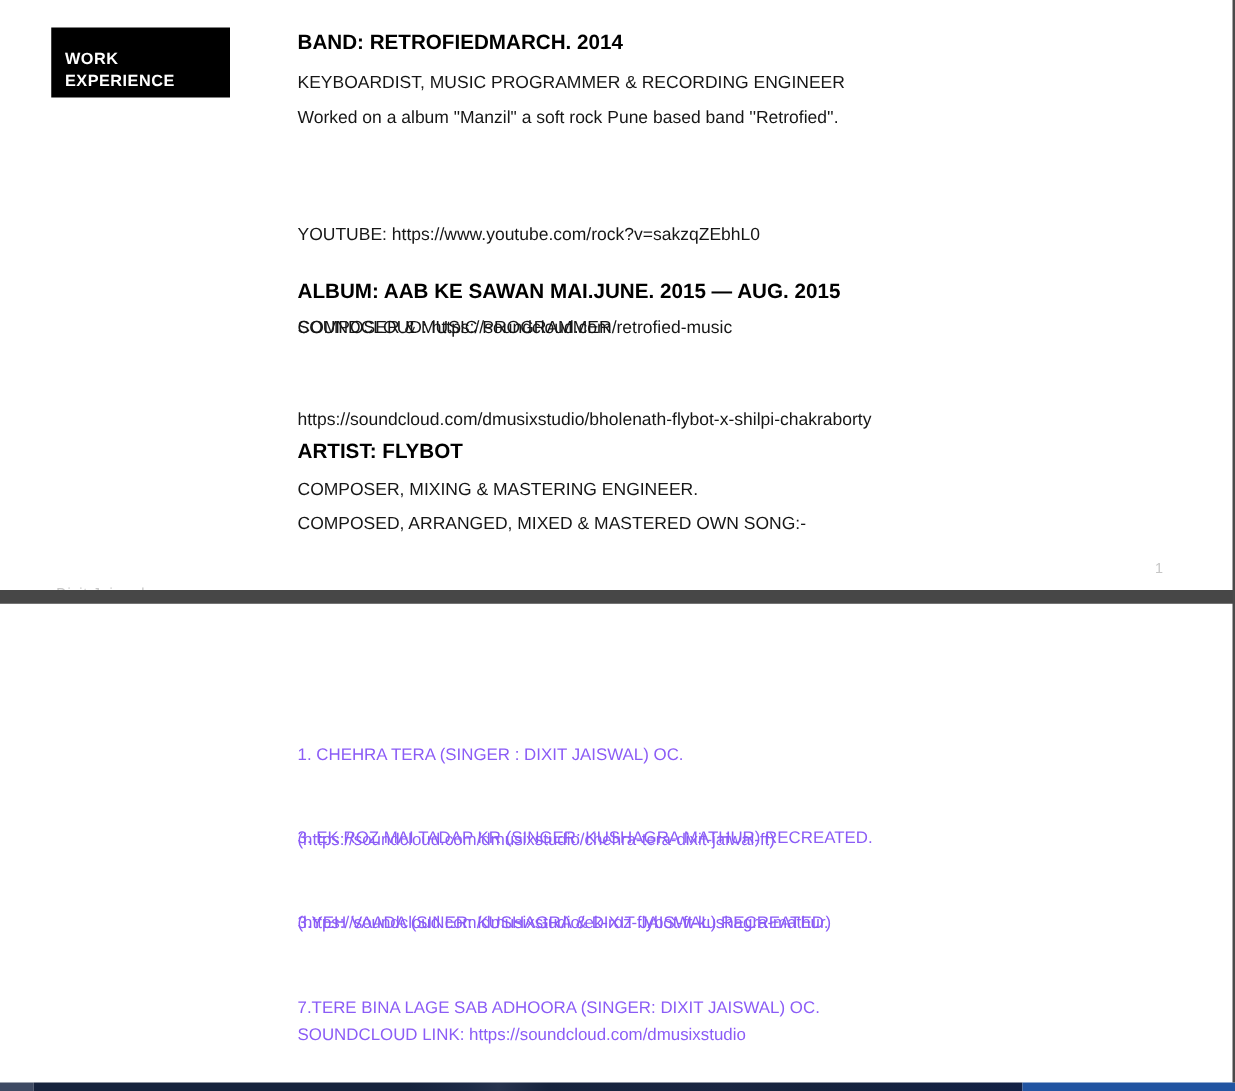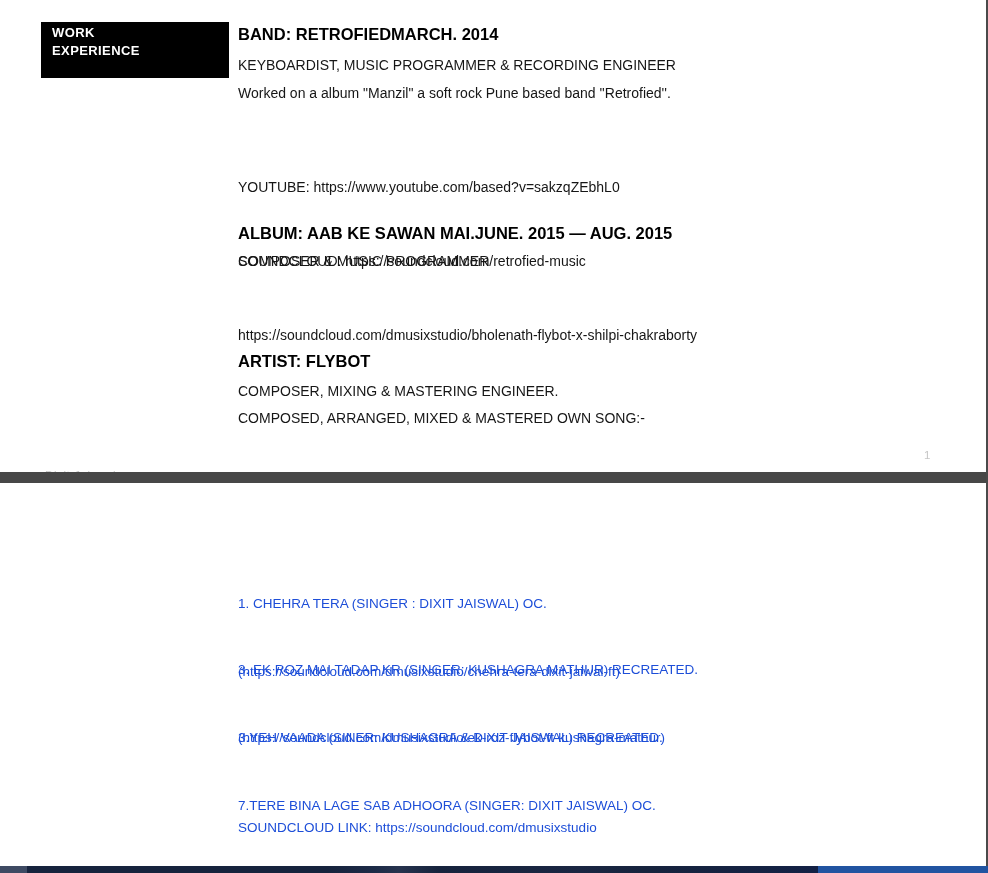--- a/index.html
+++ b/index.html
@@ -12,28 +12,28 @@
     overflow: hidden;
     font-family: "Liberation Sans", "DejaVu Sans", sans-serif;
     color: #1a1a1a;
   }
   .abs { position: absolute; white-space: pre-wrap; }
 
   
   .label-box {
     position: absolute;
     left: 41px; top: 22px;
-    width: 188px; height: 56px;
+    width: 143px; height: 56px;
     background: #000000;
     color: #ffffff;
     font-weight: bold;
     font-size: 13px;
     line-height: 18px;
     letter-spacing: 0.4px;
-    padding: 2px 0 0 11px;
+    padding: 16px 0 0 11px;
   }
 
   
   .title-row {
     position: absolute;
     left: 238px;
     width: 700px;
     display: flex;
     justify-content: flex-start;
     font-weight: bold;
@@ -80,21 +80,21 @@
     left: 0; top: 472px;
     width: 988px; height: 11px;
     background: #474747;
   }
 
   
   .song-block {
     left: 238px;
     font-size: 13.5px;
     line-height: 22.5px;
-    color: #1d4ed8;
+    color: #8b5cf6;
   }
 
   
   .strip-seg { position: absolute; top: 866px; height: 7px; }
   .strip-left  { left: 0;     width: 27px;  background: #3e4a63; }
   .strip-main  { left: 27px;  width: 791px;
     background: linear-gradient(90deg,
       #16233d 0%, #16233d 38%, #1d2b47 44%, #27334e 47%,
       #16233d 52%, #1a2642 70%, #16233d 78%, #132145 100%);
   }
@@ -120,21 +120,21 @@
       <div>EXPERIENCE</div>
     </div>
 
     <div class="title-row" style="top:25px">
       <span>BAND: RETROFIED</span>
       <span>MARCH. 2014</span>
     </div>
     <div class="abs body-line" style="top:55px">KEYBOARDIST, MUSIC PROGRAMMER &amp; RECORDING ENGINEER</div>
     <div class="abs body-line" style="top:83px">Worked on a album "Manzil" a soft rock Pune based band ''Retrofied''.</div>
     <div class="abs link-block" style="top:126px">
-      <div>YOUTUBE: https://www.youtube.com/based?v=sakzqZEbhL0</div>
+      <div>YOUTUBE: https://www.youtube.com/rock?v=sakzqZEbhL0</div>
       <div>SOUNDCLOUD: https://soundcloud.com/retrofied-music</div>
     </div>
 
     <div class="title-row" style="top:224px">
       <span>ALBUM: AAB KE SAWAN MAI.</span>
       <span>JUNE. 2015 — AUG. 2015</span>
     </div>
     <div class="abs body-line" style="top:251px">COMPOSER &amp; MUSIC PROGRAMMER</div>
     <div class="abs desc-block" style="top:278px">
       <div>https://soundcloud.com/dmusixstudio/bholenath-flybot-x-shilpi-chakraborty</div>

